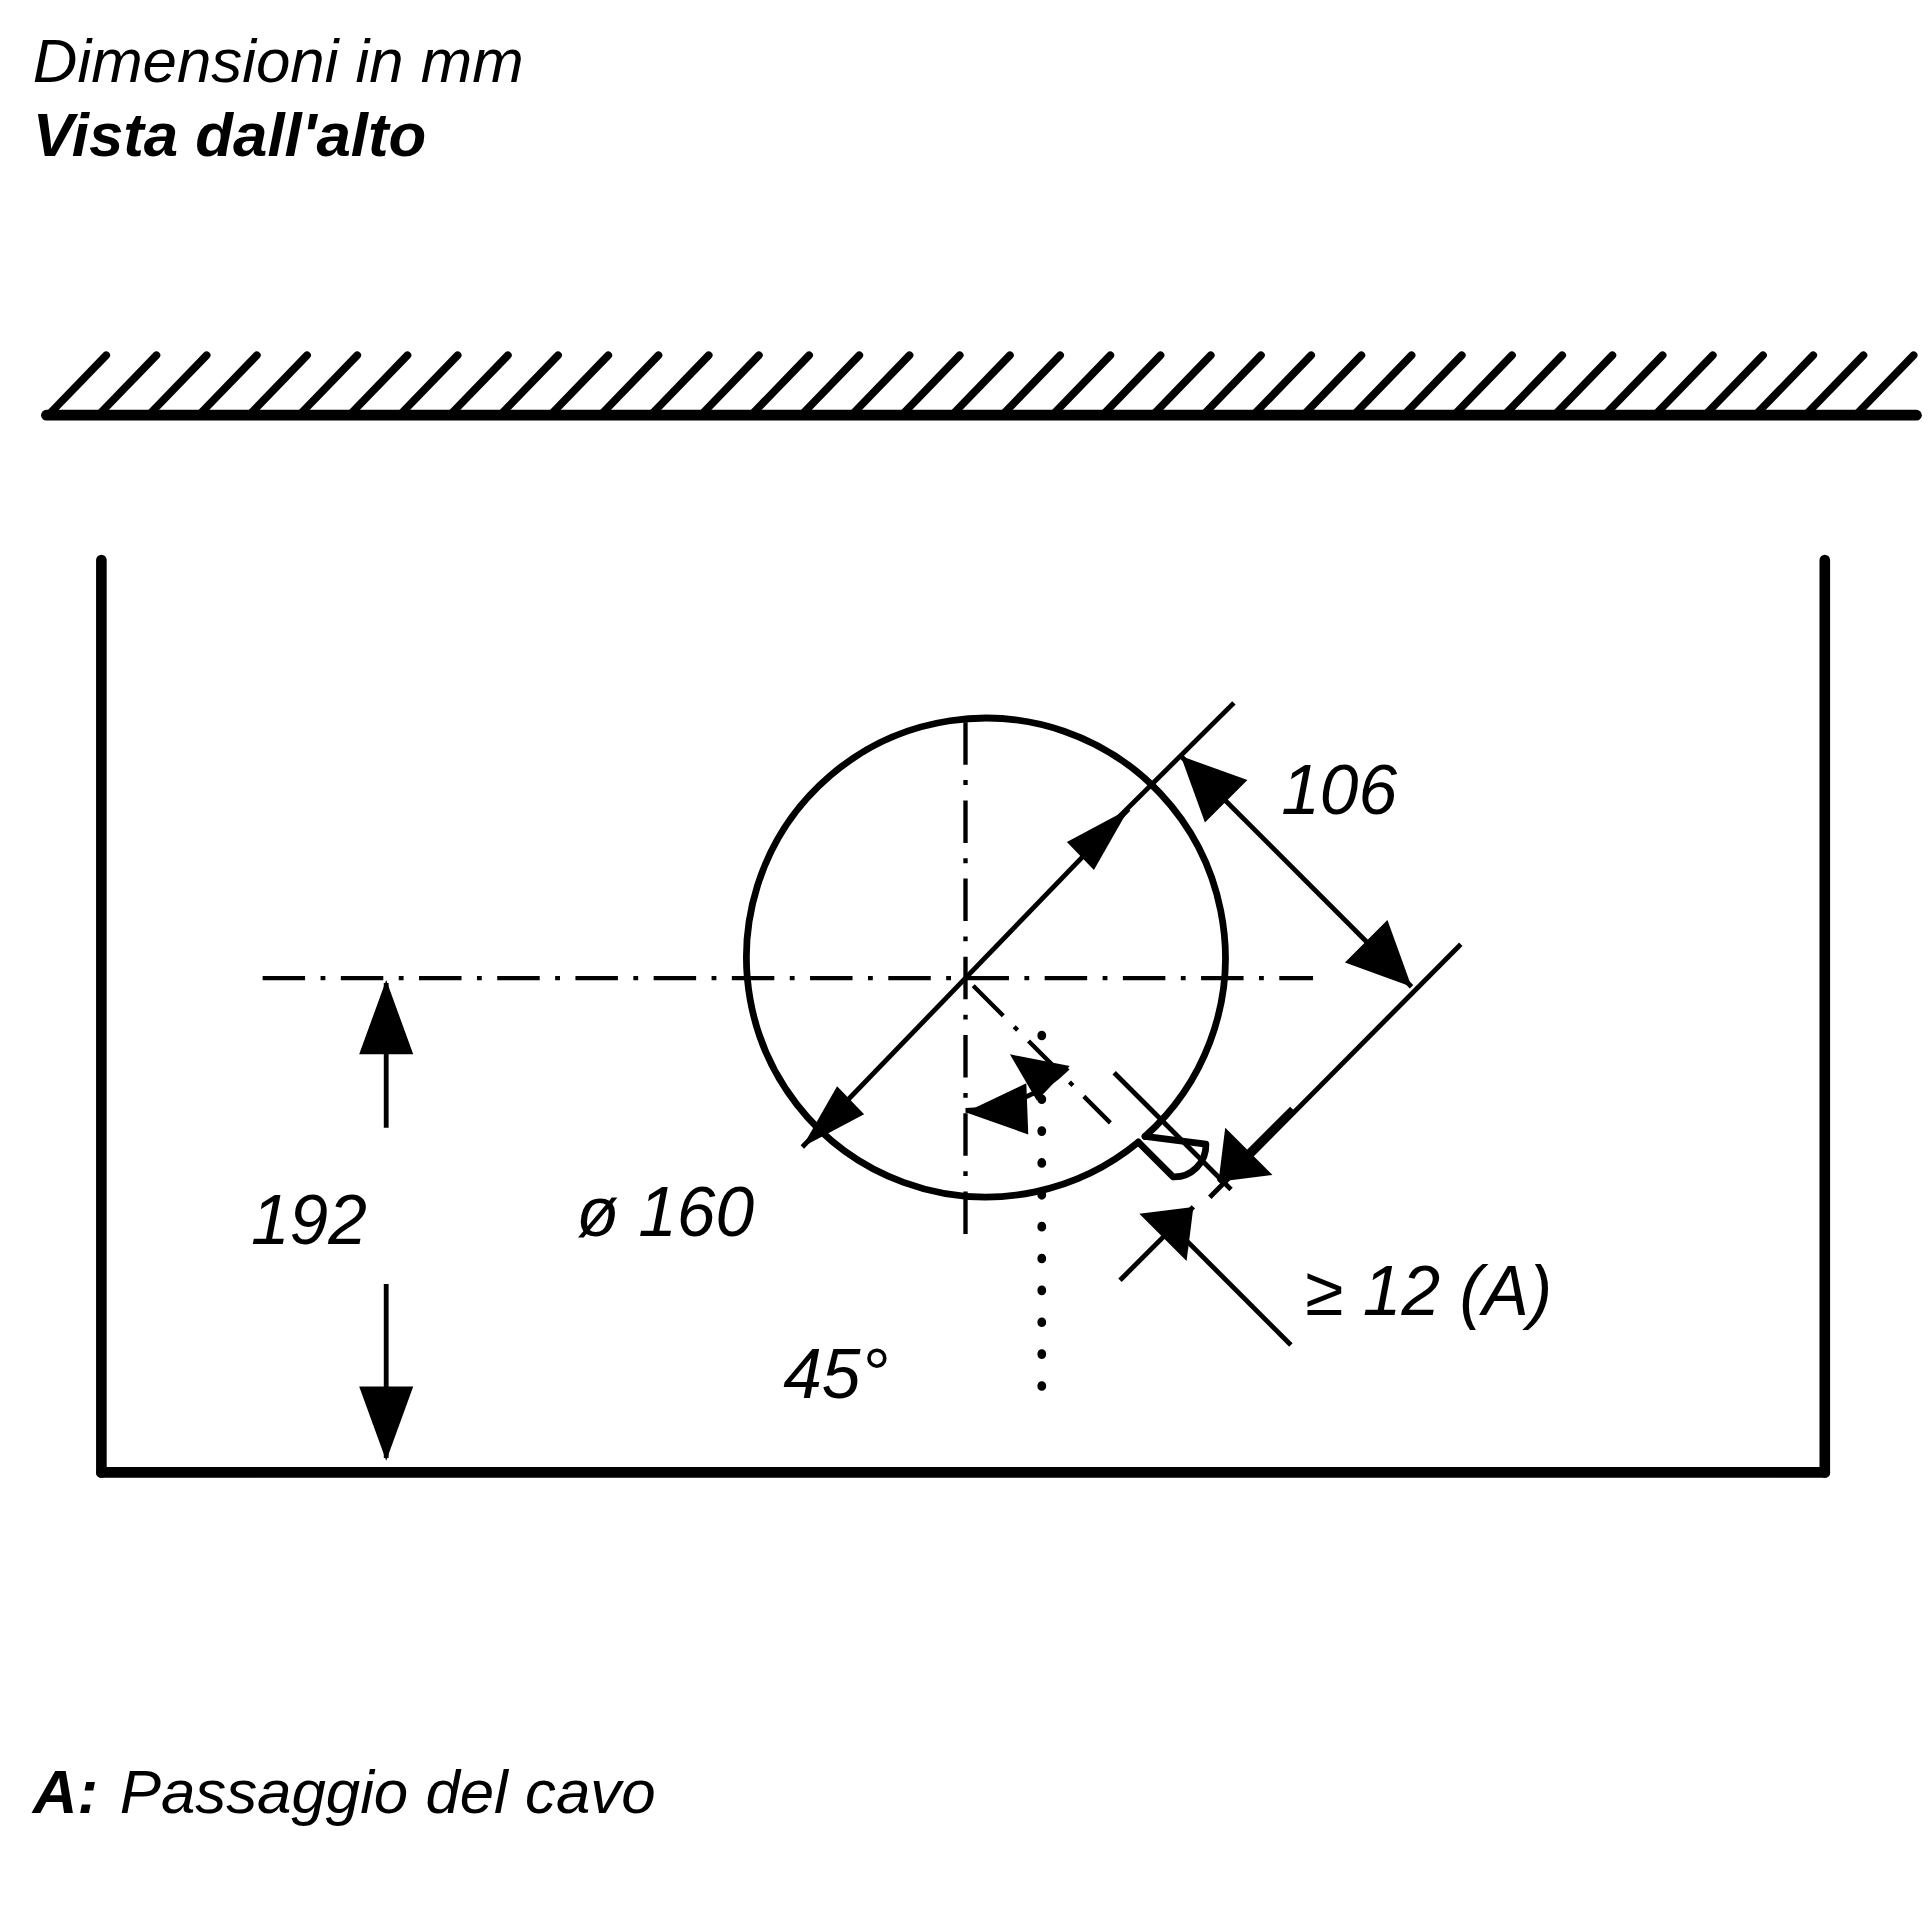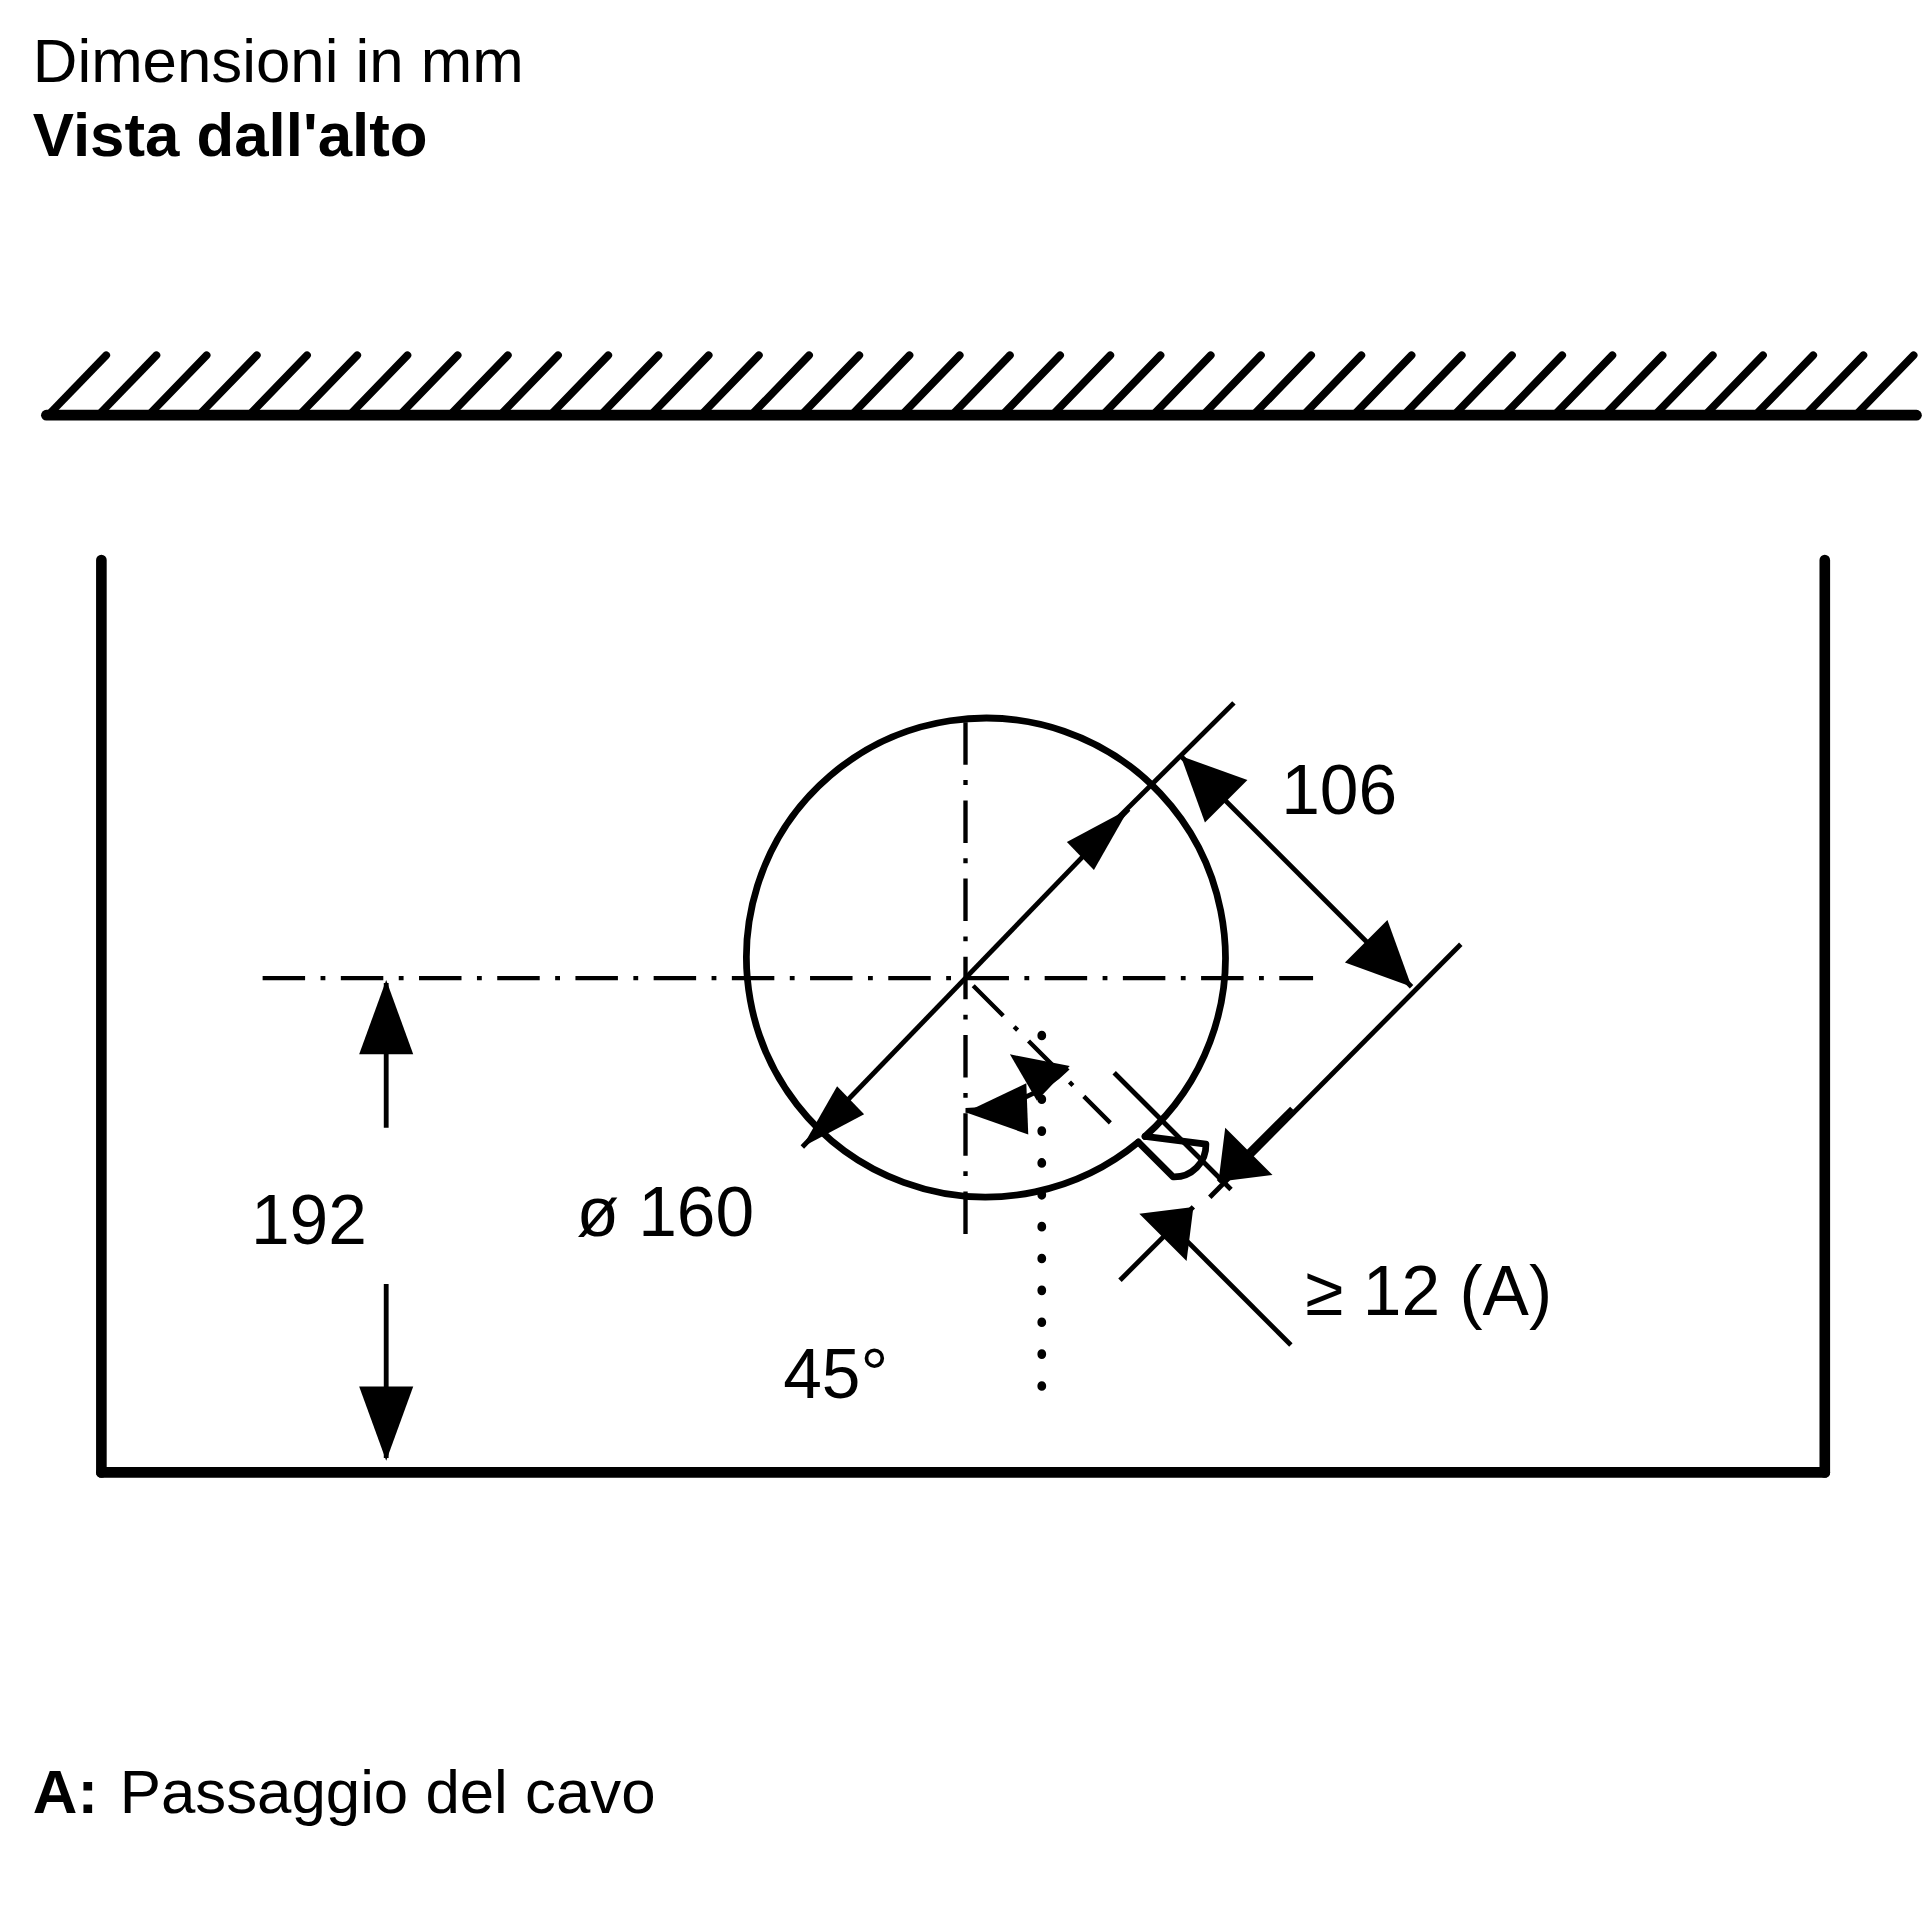--- a/index.html
+++ b/index.html
@@ -14,20 +14,21 @@
     color: #000000;
     overflow: hidden;
     position: relative;
   }
   #sheet {
     position: absolute;
     left: 0; top: 0;
     width: 1931px;
     height: 1671px;
     background: #ffffff;
+    font-style: italic;
   }
   svg.drawing {
     position: absolute;
     left: 0; top: 0;
     width: 1931px;
     height: 1931px;
     display: block;
   }
   text {
     font-family: "Liberation Sans", sans-serif;

